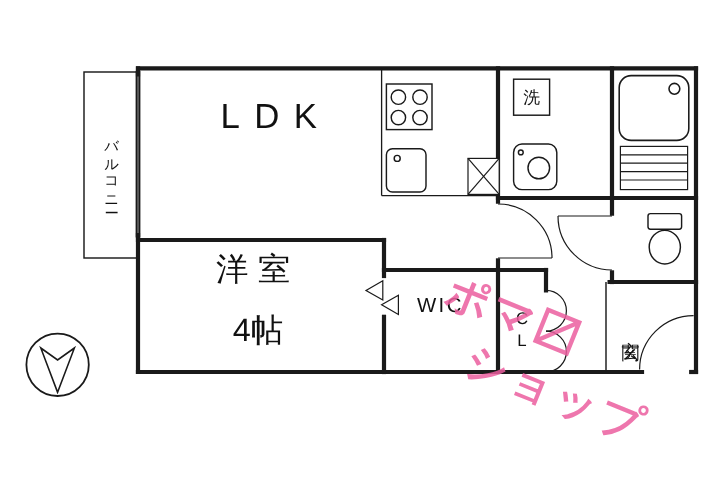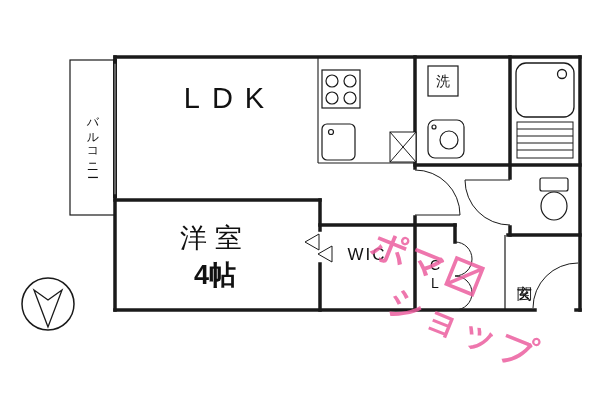--- a/index.html
+++ b/index.html
@@ -9,22 +9,22 @@
   }
   .stage svg { position:absolute; left:0; top:0; }
   .label {
     position:absolute; display:flex; align-items:center; justify-content:center;
     color:#111; white-space:nowrap; pointer-events:none;
   }
   .vtext { writing-mode:vertical-rl; text-orientation:upright; letter-spacing:2px; }
   .lbl-balcony   { left:72px;  top:66px;  width:41px;  height:148px; font-size:12px; }
   .lbl-ldk       { left:135px; top:78px;  width:190px; height:40px;  font-size:29px; letter-spacing:12px; }
   .lbl-ldk-size  { left:128px; top:144px; width:200px; height:38px;  font-size:27px; letter-spacing:3px; }
-  .lbl-yoshitsu  { left:125px; top:219px; width:180px; height:38px;  font-size:27px; letter-spacing:8px; }
-  .lbl-yoshitsu-size { left:125px; top:256px; width:180px; height:38px; font-size:27px;font-weight:bold; }
+  .lbl-yoshitsu  { left:125px; top:205px; width:180px; height:38px;  font-size:27px; letter-spacing:8px; }
+  .lbl-yoshitsu-size { left:125px; top:256px; width:180px; height:38px; font-size:27px; }
   .lbl-wic       { left:322px; top:240px; width:90px;  height:30px;  font-size:17px; letter-spacing:2px; }
   .lbl-cl        { left:421px; top:238px; width:28px;  height:74px;  font-size:14px; }
   .lbl-genkan    { left:510px; top:242px; width:28px;  height:66px;  font-size:15px; }
   .lbl-laundry   { left:428px; top:70px;  width:30px;  height:24px;  font-size:14px; }
   .watermark {
     position:absolute; left:382px; top:220px; transform:rotate(22deg); transform-origin:left top;
     color:#ec5f9f; opacity:.85; font-weight:bold; line-height:1.3; pointer-events:none;
   }
   .wm-line1 { font-size:36px; letter-spacing:3px; }
   .wm-line2 { font-size:36px; letter-spacing:3px; margin-left:36px; }

